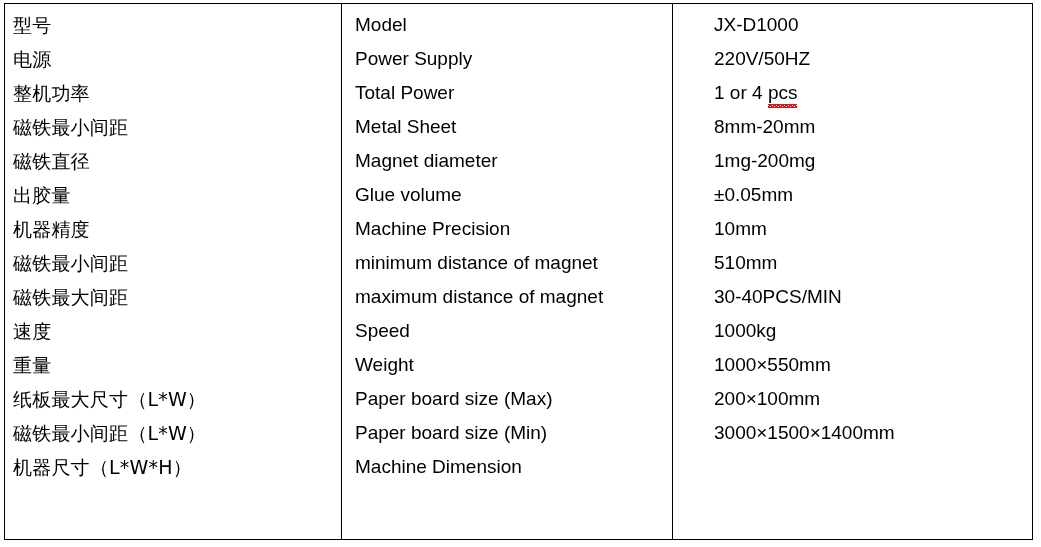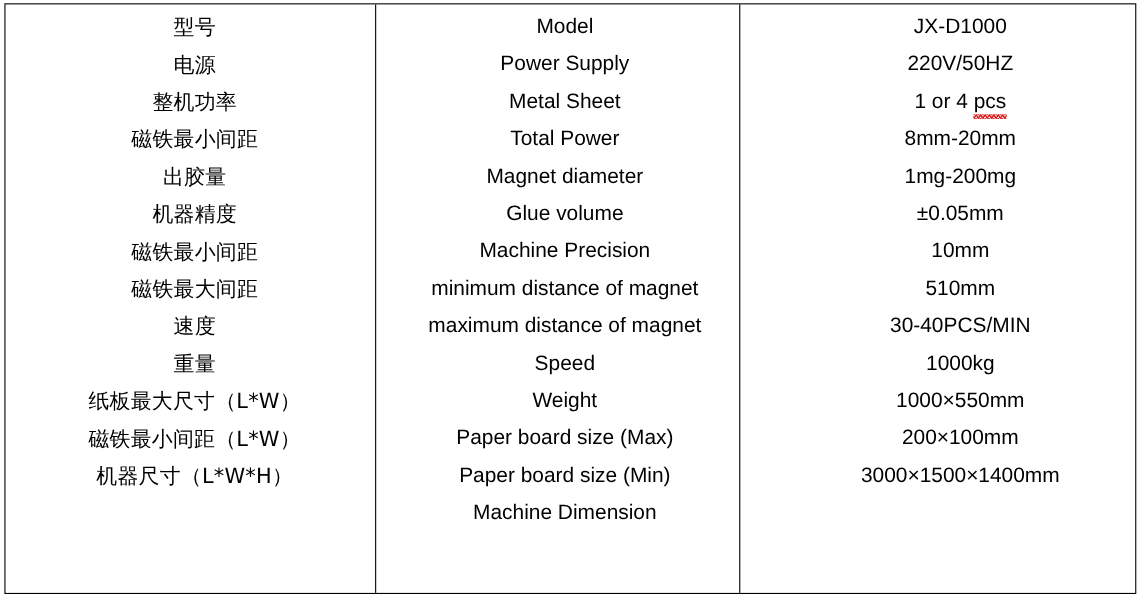--- a/index.html
+++ b/index.html
@@ -43,21 +43,20 @@
     width: 100%;
     height: 100%;
     box-sizing: border-box;
   }
 
   .col {
     box-sizing: border-box;
     height: 100%;
     padding-top: 4px;
     overflow: hidden;
-    text-align: center;
   }
 
   .col-cn {
     width: 337px;                       
     border-right: 1px solid #000000;
     padding-left: 8px;
   }
   .col-en {
     width: 331px;                       
     border-right: 1px solid #000000;
@@ -129,35 +128,36 @@
 
 <div id="spec-sheet">
   <div id="spec-table">
     <div class="cols">
 
       <div class="col col-cn">
           <div class="cell">型号</div>
           <div class="cell">电源</div>
           <div class="cell">整机功率</div>
           <div class="cell">磁铁最小间距</div>
+          <div class="cell">磁铁直径</div>
           <div class="cell">出胶量</div>
           <div class="cell">机器精度</div>
           <div class="cell">磁铁最小间距</div>
           <div class="cell">磁铁最大间距</div>
           <div class="cell">速度</div>
           <div class="cell">重量</div>
           <div class="cell">纸板最大尺寸（L*W）</div>
           <div class="cell">磁铁最小间距（L*W）</div>
           <div class="cell">机器尺寸（L*W*H）</div>
         </div>
       <div class="col col-en">
           <div class="cell">Model</div>
           <div class="cell">Power Supply</div>
+          <div class="cell">Total Power</div>
           <div class="cell">Metal Sheet</div>
-          <div class="cell">Total Power</div>
           <div class="cell">Magnet diameter</div>
           <div class="cell">Glue volume</div>
           <div class="cell">Machine Precision</div>
           <div class="cell">minimum distance of magnet</div>
           <div class="cell">maximum distance of magnet</div>
           <div class="cell">Speed</div>
           <div class="cell">Weight</div>
           <div class="cell">Paper board size (Max)</div>
           <div class="cell">Paper board size (Min)</div>
           <div class="cell">Machine Dimension</div>

